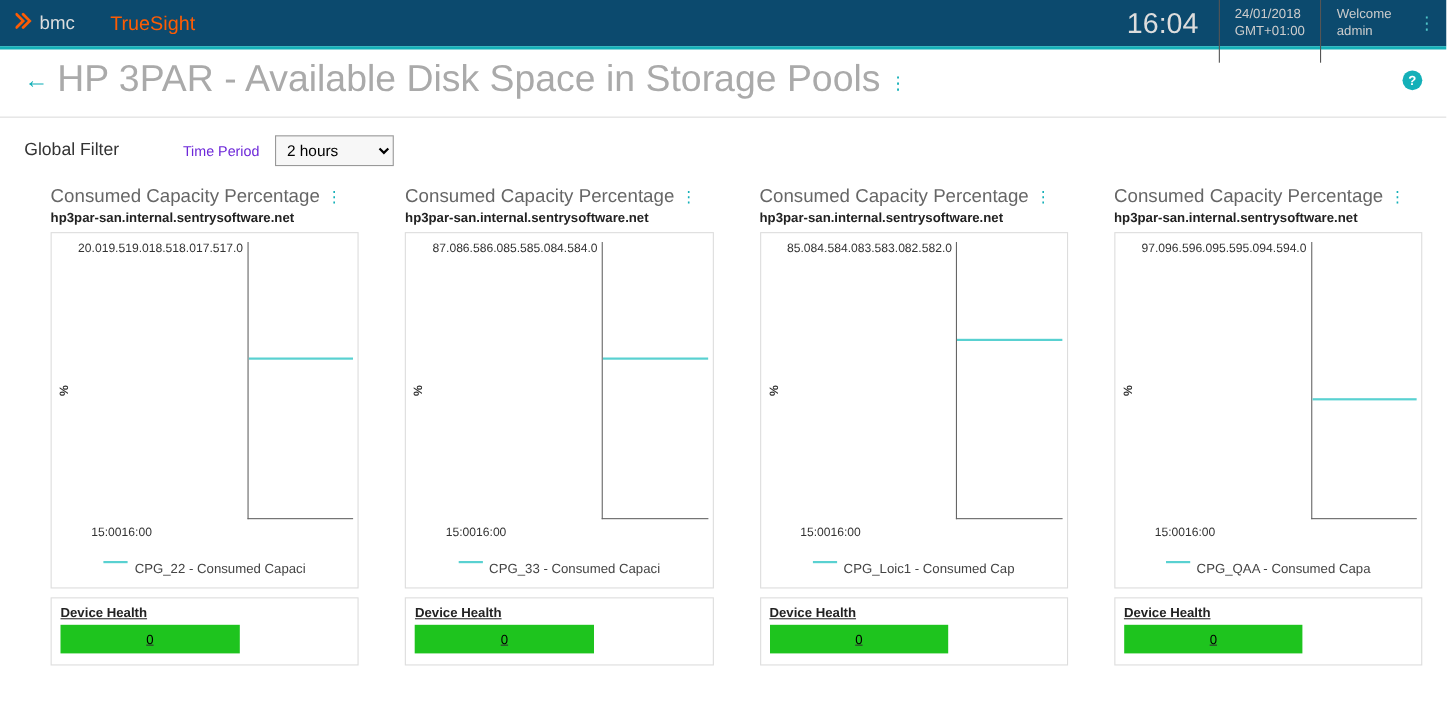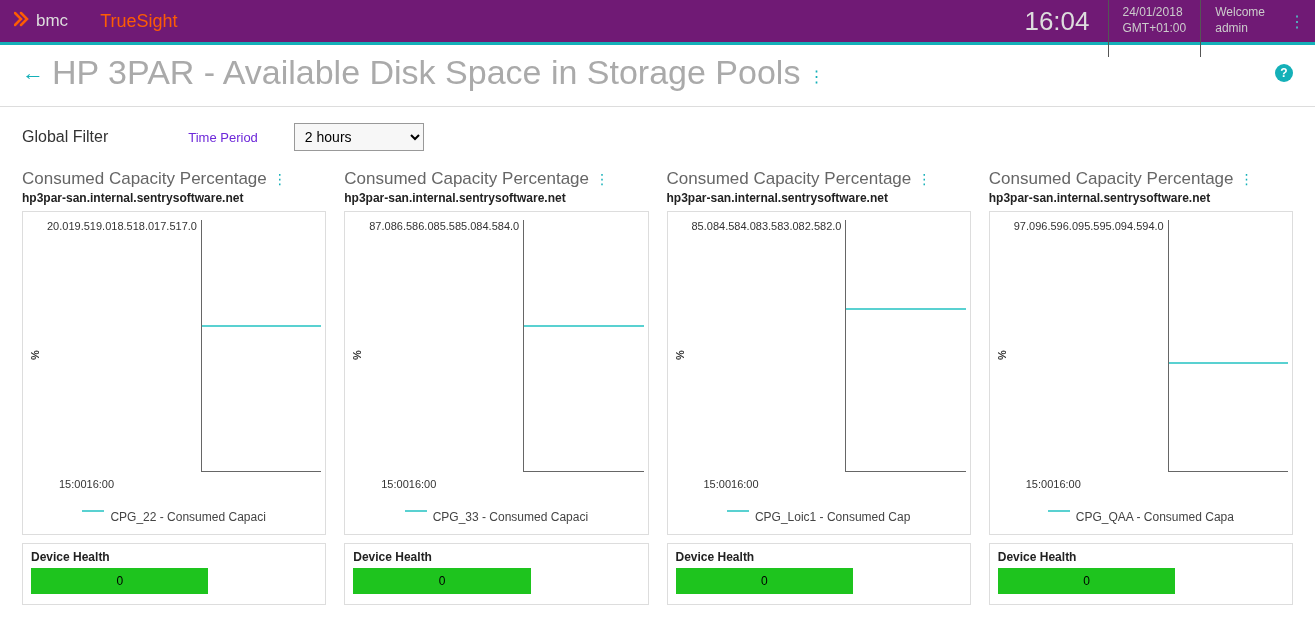--- a/index.html
+++ b/index.html
@@ -1,65 +1,65 @@
 <!DOCTYPE html>
 <html><head>
 <meta charset="utf-8">
 <style>
   * { box-sizing: border-box; margin: 0; padding: 0; }
   body { font-family: Arial, Helvetica, sans-serif; background: #fff; color: #333; width: 1315px; }
   
   
-  .topbar { background: #701a75; height: 42px; display: flex; align-items: center; color: #ccc; }
+  .topbar { background: #0c4a6e; height: 42px; display: flex; align-items: center; color: #ccc; }
   .logo-group { display: flex; align-items: center; padding: 0 14px; gap: 4px; }
   .bmc-icon { color: #fd5c04; font-weight: bold; font-size: 18px; }
   .bmc-text { color: #ddd; font-size: 17px; font-weight: 500; }
   .product-name { color: #fd5c04; font-size: 18px; padding: 0 18px; font-weight: 400; }
   .topbar-spacer { flex: 1; }
   .clock { color: #ddd; font-size: 26px; font-weight: 300; padding: 0 18px; }
   .datecell { border-left: 1px solid #555; padding: 20px 14px; color: #ccc; font-size: 12px; line-height: 1.3; }
   .kebab-light { color: #4fc3c7; font-size: 16px; padding: 0 10px; cursor: pointer; }
   .teal-strip { height: 3px; background: #14b0b8; }
   
   
   .title-row { display: flex; align-items: center; padding: 8px 22px 14px 22px; }
   .back-arrow { color: #14b0b8; font-size: 22px; cursor: pointer; margin-right: 8px; font-weight: bold; }
   .page-title { color: #aaa; font-size: 34px; font-weight: 300; }
   .title-kebab { color: #14b0b8; font-size: 16px; margin-left: 8px; cursor: pointer; align-self: flex-end; margin-bottom: 6px; }
   .title-spacer { flex: 1; }
   .help-icon { width: 18px; height: 18px; background: #14b0b8; border-radius: 50%; color: #fff; font-size: 12px; font-weight: bold; display: flex; align-items: center; justify-content: center; cursor: pointer; }
   .divider { border: none; border-top: 1px solid #ddd; margin: 0 0 10px 0; }
   
   
-  .filter-row { display: flex; align-items: center; gap: 36px; padding: 6px 22px 18px 22px; }
+  .filter-row { display: flex; align-items: center; gap: 14px; padding: 6px 22px 18px 22px; }
   .filter-label { font-size: 16px; color: #333; }
   .filter-sub { font-size: 13px; color: #6d28d9; margin-left: 44px; }
-  .time-select { font-size: 14px; padding: 4px 6px; width: 130px; border: 1px solid #999; background: #f7f7f7; }
+  .time-select { font-size: 14px; padding: 4px 6px; width: 108px; border: 1px solid #999; background: #f7f7f7; }
   
   
   .panels { display: flex; gap: 18px; padding: 0 22px 20px 22px; }
-  .panel { flex: 1; min-width: 0; }
+  .panel { flex: 1; min-width: 0; margin-left: 24px; }
   .panel-header { display: flex; align-items: center; gap: 6px; margin-bottom: 2px; }
   .panel-title { color: #666; font-size: 17px; font-weight: 400; }
   .panel-kebab { color: #14b0b8; font-size: 14px; cursor: pointer; }
   .panel-sub { font-size: 12px; font-weight: bold; color: #222; margin-bottom: 6px; white-space: nowrap; overflow: hidden; }
   .chart-card { border: 1px solid #ddd; padding: 8px 4px 10px 4px; }
   
   
   .chart-body { position: relative; height: 270px; display: flex; }
   .ylabel { writing-mode: vertical-rl; transform: rotate(180deg); font-size: 11px; color: #333; font-weight: bold; text-align: center; padding: 0 2px; }
   .yaxis { display: flex; flex-direction: row; justify-content: space-between; font-size: 11px; color: #333; text-align: right; padding: 0 4px 18px 4px; }
   .plot { flex: 1; position: relative; border-left: 1px solid #666; border-bottom: 1px solid #666; margin-bottom: 18px; overflow: hidden; }
   .series-line { position: absolute; left: 0; right: 0; height: 2px; background: #59d1d1; }
   .xaxis { position: absolute; bottom: 0; left: 32px; right: 4px; display: flex; justify-content: flex-start; font-size: 11px; color: #333; }
   .legend { display: flex; align-items: flex-start; justify-content: center; gap: 6px; font-size: 12px; color: #444; margin-top: 20px; white-space: nowrap; overflow: hidden; }
   .legend-swatch { width: 22px; height: 2px; background: #59d1d1; }
   
   
-  .health-card { border: 1px solid #ddd; margin-top: 8px; padding: 6px 8px 10px 8px; }
+  .health-card { border: 1px solid #ddd; margin-top: 8px; padding: 6px 8px 10px 8px; text-decoration: underline; }
   .health-label { font-size: 12px; font-weight: bold; color: #222; margin-bottom: 4px; }
   .health-bar { background: #1ec41e; color: #000; font-size: 12px; text-align: center; padding: 6px 0; width: 62%; }
 </style>
 </head>
 <body>
 
 <div class="topbar">
   <div class="logo-group">
     <span class="bmc-icon">
       <svg width="18" height="16" viewBox="0 0 18 16">

